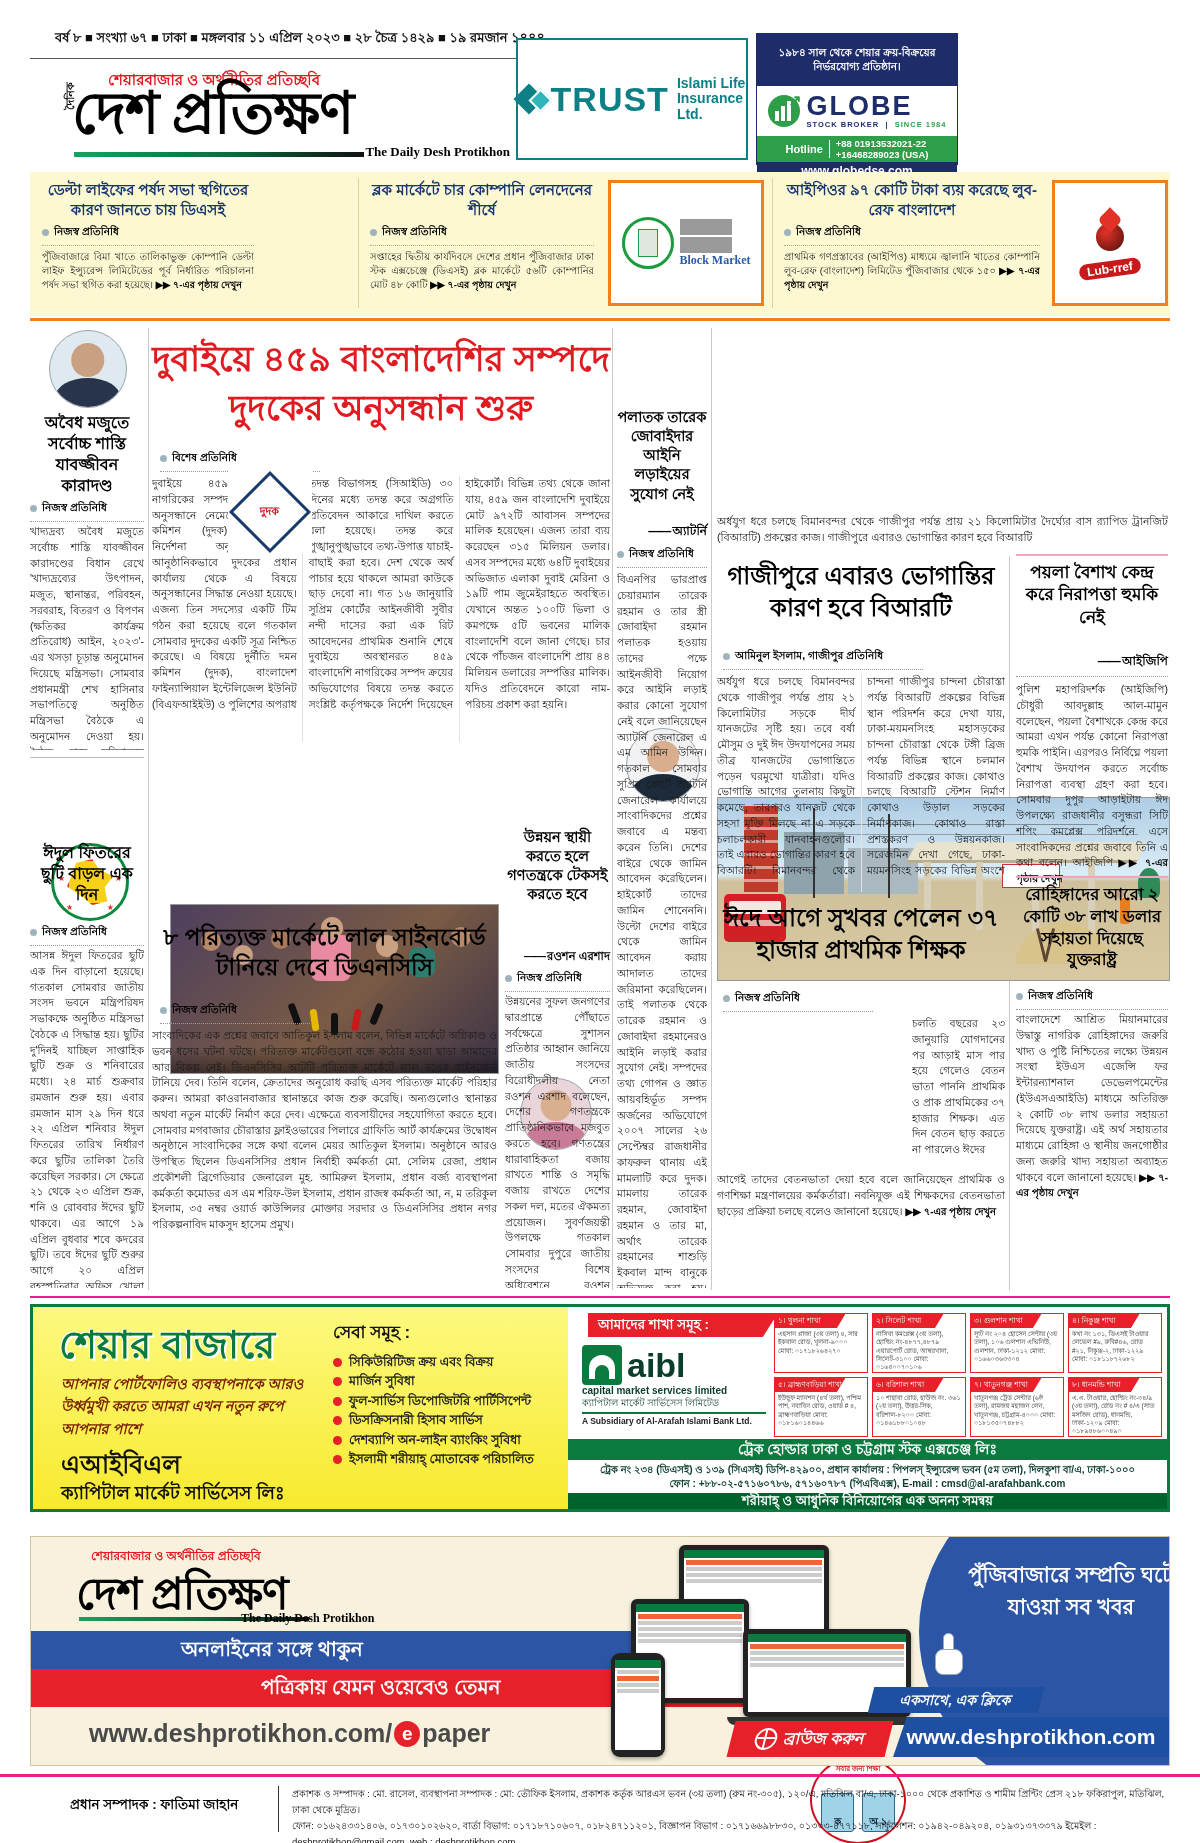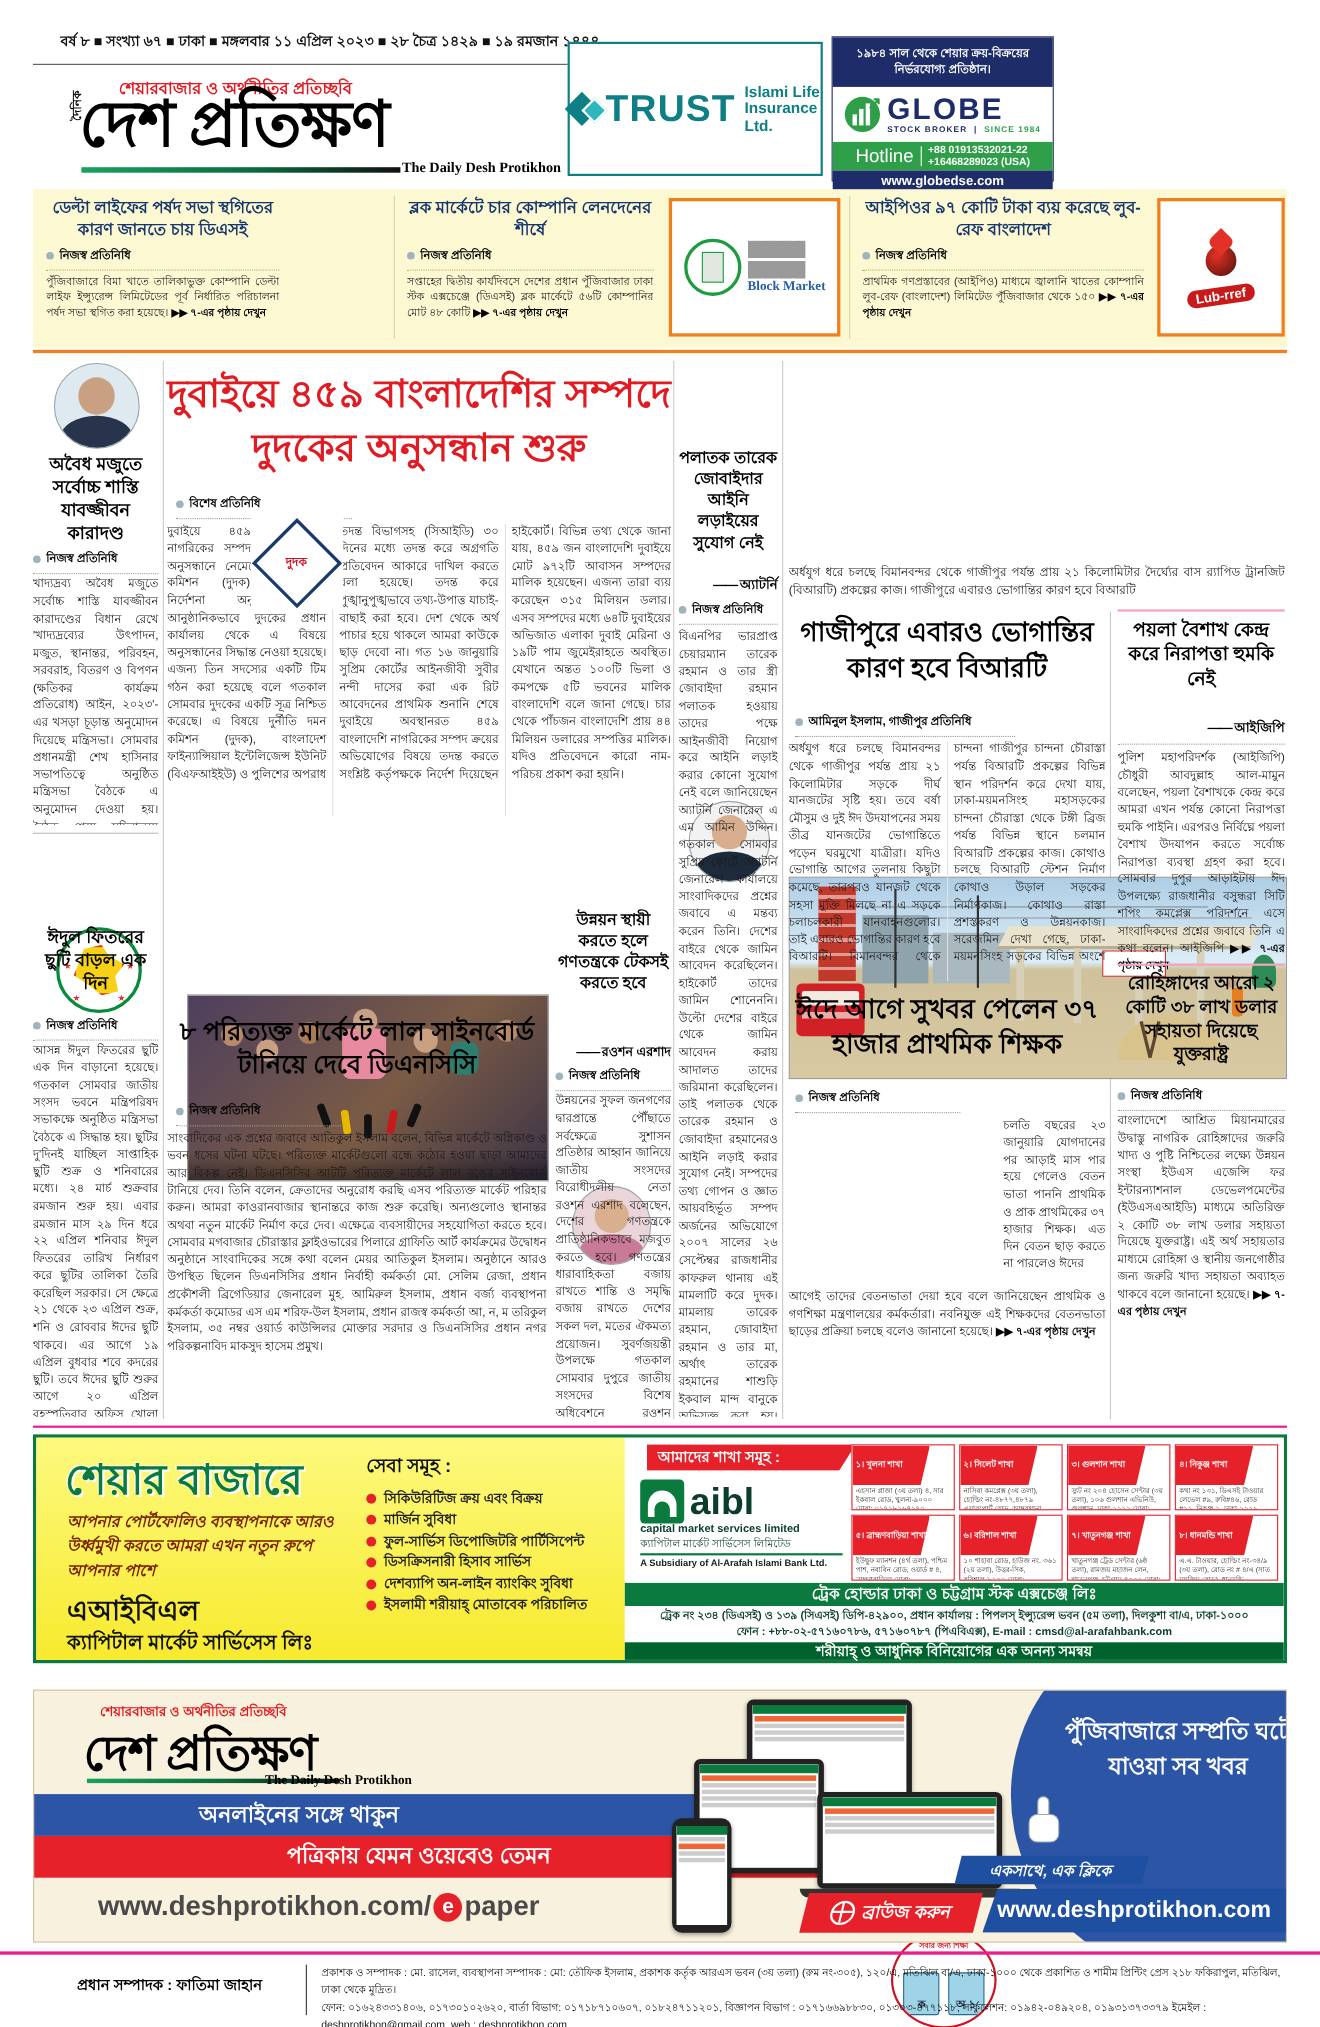--- a/index.html
+++ b/index.html
@@ -44,21 +44,21 @@
   .govt.red{background:#e23227;border-color:#0b8a3e;}
   .govt.red .map{background:#f5a81c;border-color:#fff;}
   .star{position:absolute;color:#e03020;font-size:8px;}
   .eduoval{border:2.5px solid #d01020;border-radius:50%;background:#fff;position:relative;overflow:hidden;}
   .book{position:absolute;bottom:12%;width:34%;height:44%;background:#9fd4e8;border:1px solid #2a6a8a;border-radius:3px;
         font-size:10px;font-weight:bold;color:#123;display:flex;align-items:flex-end;justify-content:center;}
   
   .redrib{background:#e6212a;color:#fff;font-weight:bold;display:flex;align-items:center;
           clip-path:polygon(0 0,100% 0,92% 100%,0 100%);padding-left:10px;}
   .branch{border:1px solid #e6212a;background:#fff;overflow:hidden;}
-  .branch .bname{background:#e6212a;color:#fff;font-size:7.5px;font-weight:bold;padding:12px 3px;
+  .branch .bname{background:#e6212a;color:#fff;font-size:7.5px;font-weight:normal;padding:1px 3px;
                  clip-path:polygon(0 0,100% 0,88% 100%,0 100%);width:70%;}
   .branch .baddr{font-size:6.4px;line-height:1.3;padding:2px 3px;color:#333;white-space:pre-line;}
   .svc{display:flex;gap:7px;align-items:baseline;font-size:12.5px;font-weight:bold;color:#222;line-height:1.55;}
   .svc .rdot{width:9px;height:9px;border-radius:50%;background:#e6212a;flex:0 0 auto;position:relative;top:1px;}
   
   .skew{transform:skewX(-14deg);}
   .device{position:absolute;background:#222;border-radius:6px;box-shadow:0 2px 4px rgba(0,0,0,.35);}
   .screen{position:absolute;inset:5px;background:#fff;overflow:hidden;}
   .screen .mh{height:8px;background:#0a7a3e;}
   .screen .mr{height:5px;background:#e63;margin:2px;}
@@ -88,39 +88,39 @@
       <span style="position:absolute;left:14px;top:10px;width:13px;height:13px;background:#2fb6bd;transform:rotate(45deg);border:2px solid #fff;"></span>
     </span>
     <span style="font-size:34px;font-weight:bold;color:#0e7f84;letter-spacing:1px;">TRUST</span>
     <span style="display:inline-block;line-height:1.1;color:#0e7f84;font-weight:bold;font-size:14px;">
       <span style="display:block;">Islami Life</span>
       <span style="display:block;">Insurance Ltd.</span>
     </span>
   </div>
 
   <div class="ab" style="left:756px;top:33px;width:200px;height:130px;border:1px solid #1e2d69;background:#fff;">
-    <div style="height:45px;background:#1e2d69;color:#fff;font-size:10.5px;font-weight:bold;display:flex;align-items:center;justify-content:center;text-align:center;padding:0 4px;line-height:1.3;">১৯৮৪ সাল থেকে শেয়ার ক্রয়-বিক্রয়ের নির্ভরযোগ্য প্রতিষ্ঠান।</div>
+    <div style="height:28px;background:#1e2d69;color:#fff;font-size:10.5px;font-weight:bold;display:flex;align-items:center;justify-content:center;text-align:center;padding:12px 4px;line-height:1.3;">১৯৮৪ সাল থেকে শেয়ার ক্রয়-বিক্রয়ের নির্ভরযোগ্য প্রতিষ্ঠান।</div>
     <div style="height:50px;display:flex;align-items:center;justify-content:center;gap:7px;">
       <span style="width:32px;height:32px;border-radius:50%;background:#2f9e49;position:relative;display:inline-block;">
         <span style="position:absolute;left:7px;bottom:6px;width:4px;height:10px;background:#fff;"></span>
         <span style="position:absolute;left:13px;bottom:6px;width:4px;height:15px;background:#fff;"></span>
         <span style="position:absolute;left:19px;bottom:6px;width:4px;height:20px;background:#fff;"></span>
         <span style="position:absolute;right:-2px;top:-4px;color:#2f9e49;font-size:16px;font-weight:bold;">↗</span>
       </span>
       <span style="display:inline-block;text-align:left;">
         <span style="display:block;font-size:27px;font-weight:bold;color:#1e2d69;letter-spacing:2px;line-height:1;">GLOBE</span>
         <span style="display:block;font-size:7.5px;font-weight:bold;color:#1e2d69;letter-spacing:1px;">
           <span>STOCK BROKER</span>
           &nbsp;|&nbsp;
           <span style="color:#2f9e49;">SINCE 1984</span>
         </span>
       </span>
     </div>
     <div style="height:26px;background:#2f9e49;color:#fff;display:flex;align-items:center;justify-content:center;gap:6px;">
-      <span style="font-size:17px;font-weight:normal;">Hotline</span>
+      <span style="font-size:11px;font-weight:bold;">Hotline</span>
       <span style="width:1px;height:18px;background:#fff;display:inline-block;"></span>
       <span style="display:inline-block;font-size:9.5px;font-weight:bold;line-height:1.2;">
         <span style="display:block;">+88 01913532021-22</span>
         <span style="display:block;">+16468289023 (USA)</span>
       </span>
     </div>
     <div style="height:18px;background:#1e2d69;color:#fff;font-size:12px;font-weight:bold;display:flex;align-items:center;justify-content:center;">www.globedse.com</div>
   </div>
 
   <div class="ab" style="left:30px;top:172px;width:1140px;height:144px;background:#fcf8d2;">

